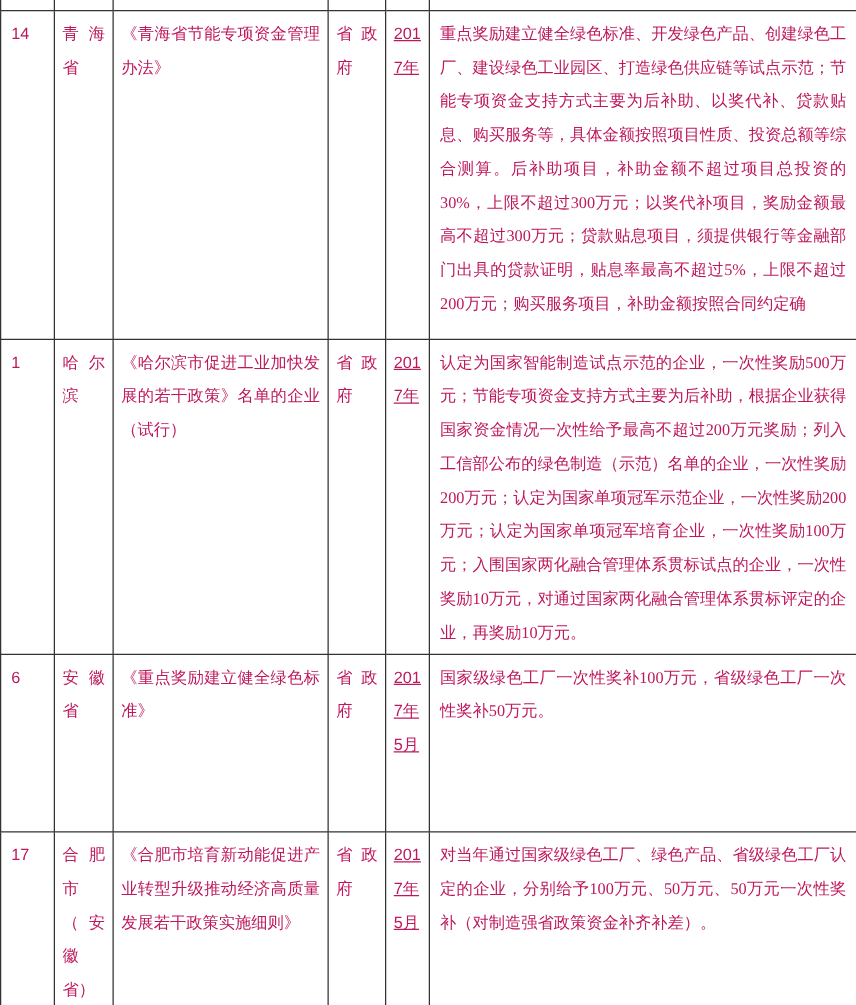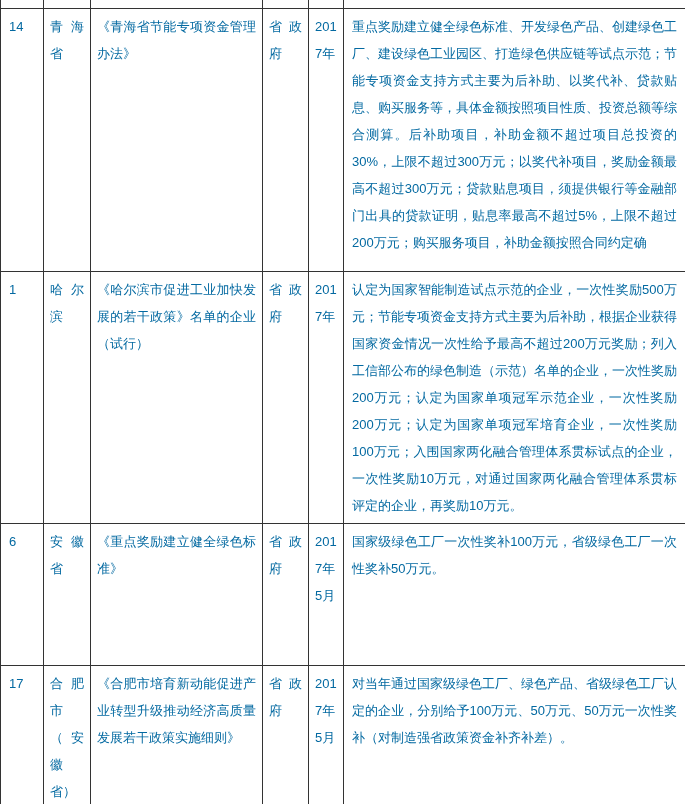--- a/index.html
+++ b/index.html
@@ -20,38 +20,40 @@
     width: 685px;
     margin-top: -1px;
     margin-left: 0;
   }
   td {
     border: 1px solid #333333;
     vertical-align: top;
     font-family: "Liberation Sans", "DejaVu Sans", sans-serif;
     font-size: 13px;
     line-height: 27px;
-    color: #0369a1;
+    color: #be185d;
     padding: 4px 6px;
     text-align: justify;
     line-break: strict;
     overflow: hidden;
     background: #ffffff;
   }
   td.c-no {
     text-align: left;
     padding-left: 8px;
   }
   td.c-year {
     word-break: break-all;
     text-align: left;
     padding: 4px 6px;
+    text-decoration: underline;
   }
   td.c-desc {
     padding: 4px 8px;
+    font-family: Liberation Serif, serif;
   }
   tr.r-sliver-top  { height: 9px; }
   tr.r-14 { height: 263px; }
   tr.r-15 { height: 243px; }
   tr.r-16 { height: 142px; }
   tr.r-17 { height: 139px; }
 </style>
 </head>
 <body>
 

